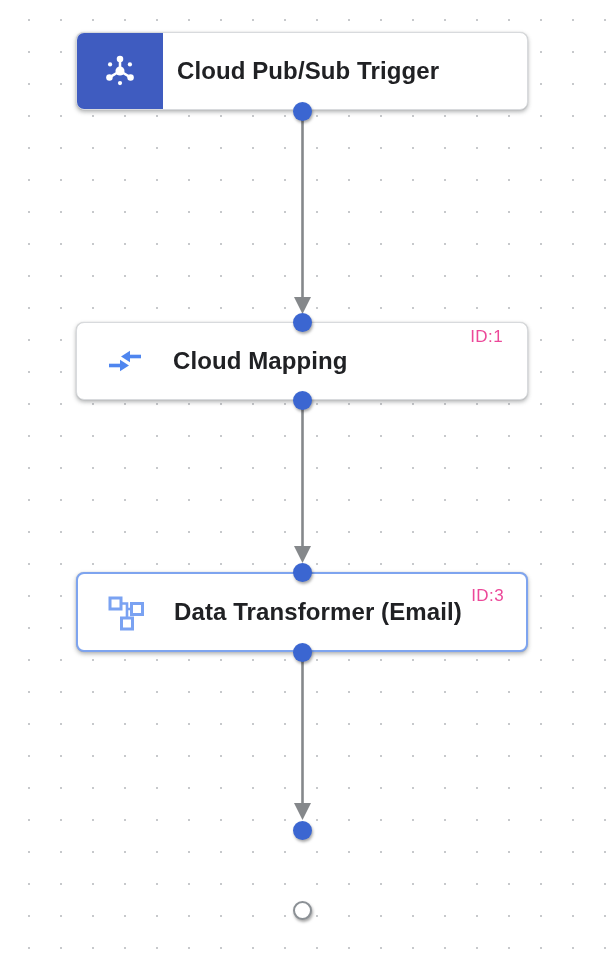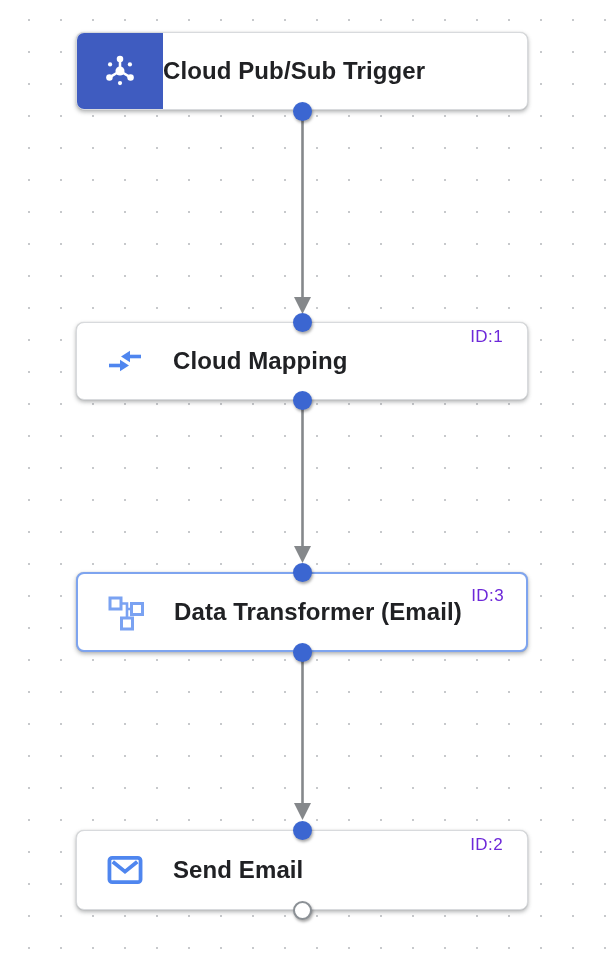--- a/index.html
+++ b/index.html
@@ -31,29 +31,29 @@
   .node .title{
     font-size:24px;font-weight:700;color:#202124;
     white-space:nowrap;letter-spacing:.1px;
   }
   .task-icon{
     width:40px;height:40px;margin-left:28px;margin-right:28px;
     flex:0 0 auto;display:flex;align-items:center;justify-content:center;
   }
   .id-label{
     position:absolute;top:4px;right:24px;
-    font-size:17px;font-weight:400;color:#6d28d9;letter-spacing:.4px;
+    font-size:17px;font-weight:400;color:#ec4899;letter-spacing:.4px;
   }
   .accent-tile{
     width:86px;height:100%;flex:0 0 auto;
     background:#3f5cc0;
     border-radius:7px 0 0 7px;
     display:flex;align-items:center;justify-content:center;
   }
-  .accent-tile + .title{margin-left:0;}
+  .accent-tile + .title{margin-left:14px;}
   .port{
     position:absolute;
     width:19px;height:19px;border-radius:50%;
     background:#3b66d1;
     box-shadow:1px 2px 3px rgba(0,0,0,.35);
   }
   .port.terminal{
     background:#ffffff;
     border:2.5px solid #8b9095;
     box-sizing:border-box;
@@ -118,30 +118,20 @@
       <svg width="42" height="42" viewBox="0 0 40 40" fill="none">
         <path d="M15 11.5 H21 V26 M21 17 H25.5" stroke="#7aa2f2" stroke-width="2.6"></path>
         <rect x="4" y="6" width="11" height="11" stroke="#7aa2f2" stroke-width="3"></rect>
         <rect x="25.5" y="11.5" width="11" height="11" stroke="#7aa2f2" stroke-width="3"></rect>
         <rect x="15.5" y="26" width="11" height="11" stroke="#7aa2f2" stroke-width="3"></rect>
       </svg>
     </div>
     <div class="title">Data Transformer (Email)</div>
   </div>
 
-  <div class="node" style="top:830px;height:80px">
-    <span class="id-label">ID:2</span>
-    <div class="task-icon">
-      <svg width="40" height="40" viewBox="0 0 36 36" fill="none">
-        <rect x="4" y="7" width="28" height="22" rx="2.5" stroke="#4f86ef" stroke-width="3.4"></rect>
-        <polyline points="7,10.5 18,19.5 29,10.5" stroke="#4f86ef" stroke-width="3.4"></polyline>
-      </svg>
-    </div>
-    <div class="title">Send Email</div>
-  </div>
 
   <div class="port" style="left:293px;top:102px"></div>
   <div class="port" style="left:293px;top:312.5px"></div>
   <div class="port" style="left:293px;top:390.5px"></div>
   <div class="port" style="left:293px;top:562.5px"></div>
   <div class="port" style="left:293px;top:642.5px"></div>
   <div class="port" style="left:293px;top:820.5px"></div>
   <div class="port terminal" style="left:293px;top:900.5px"></div>
 
 </div>

